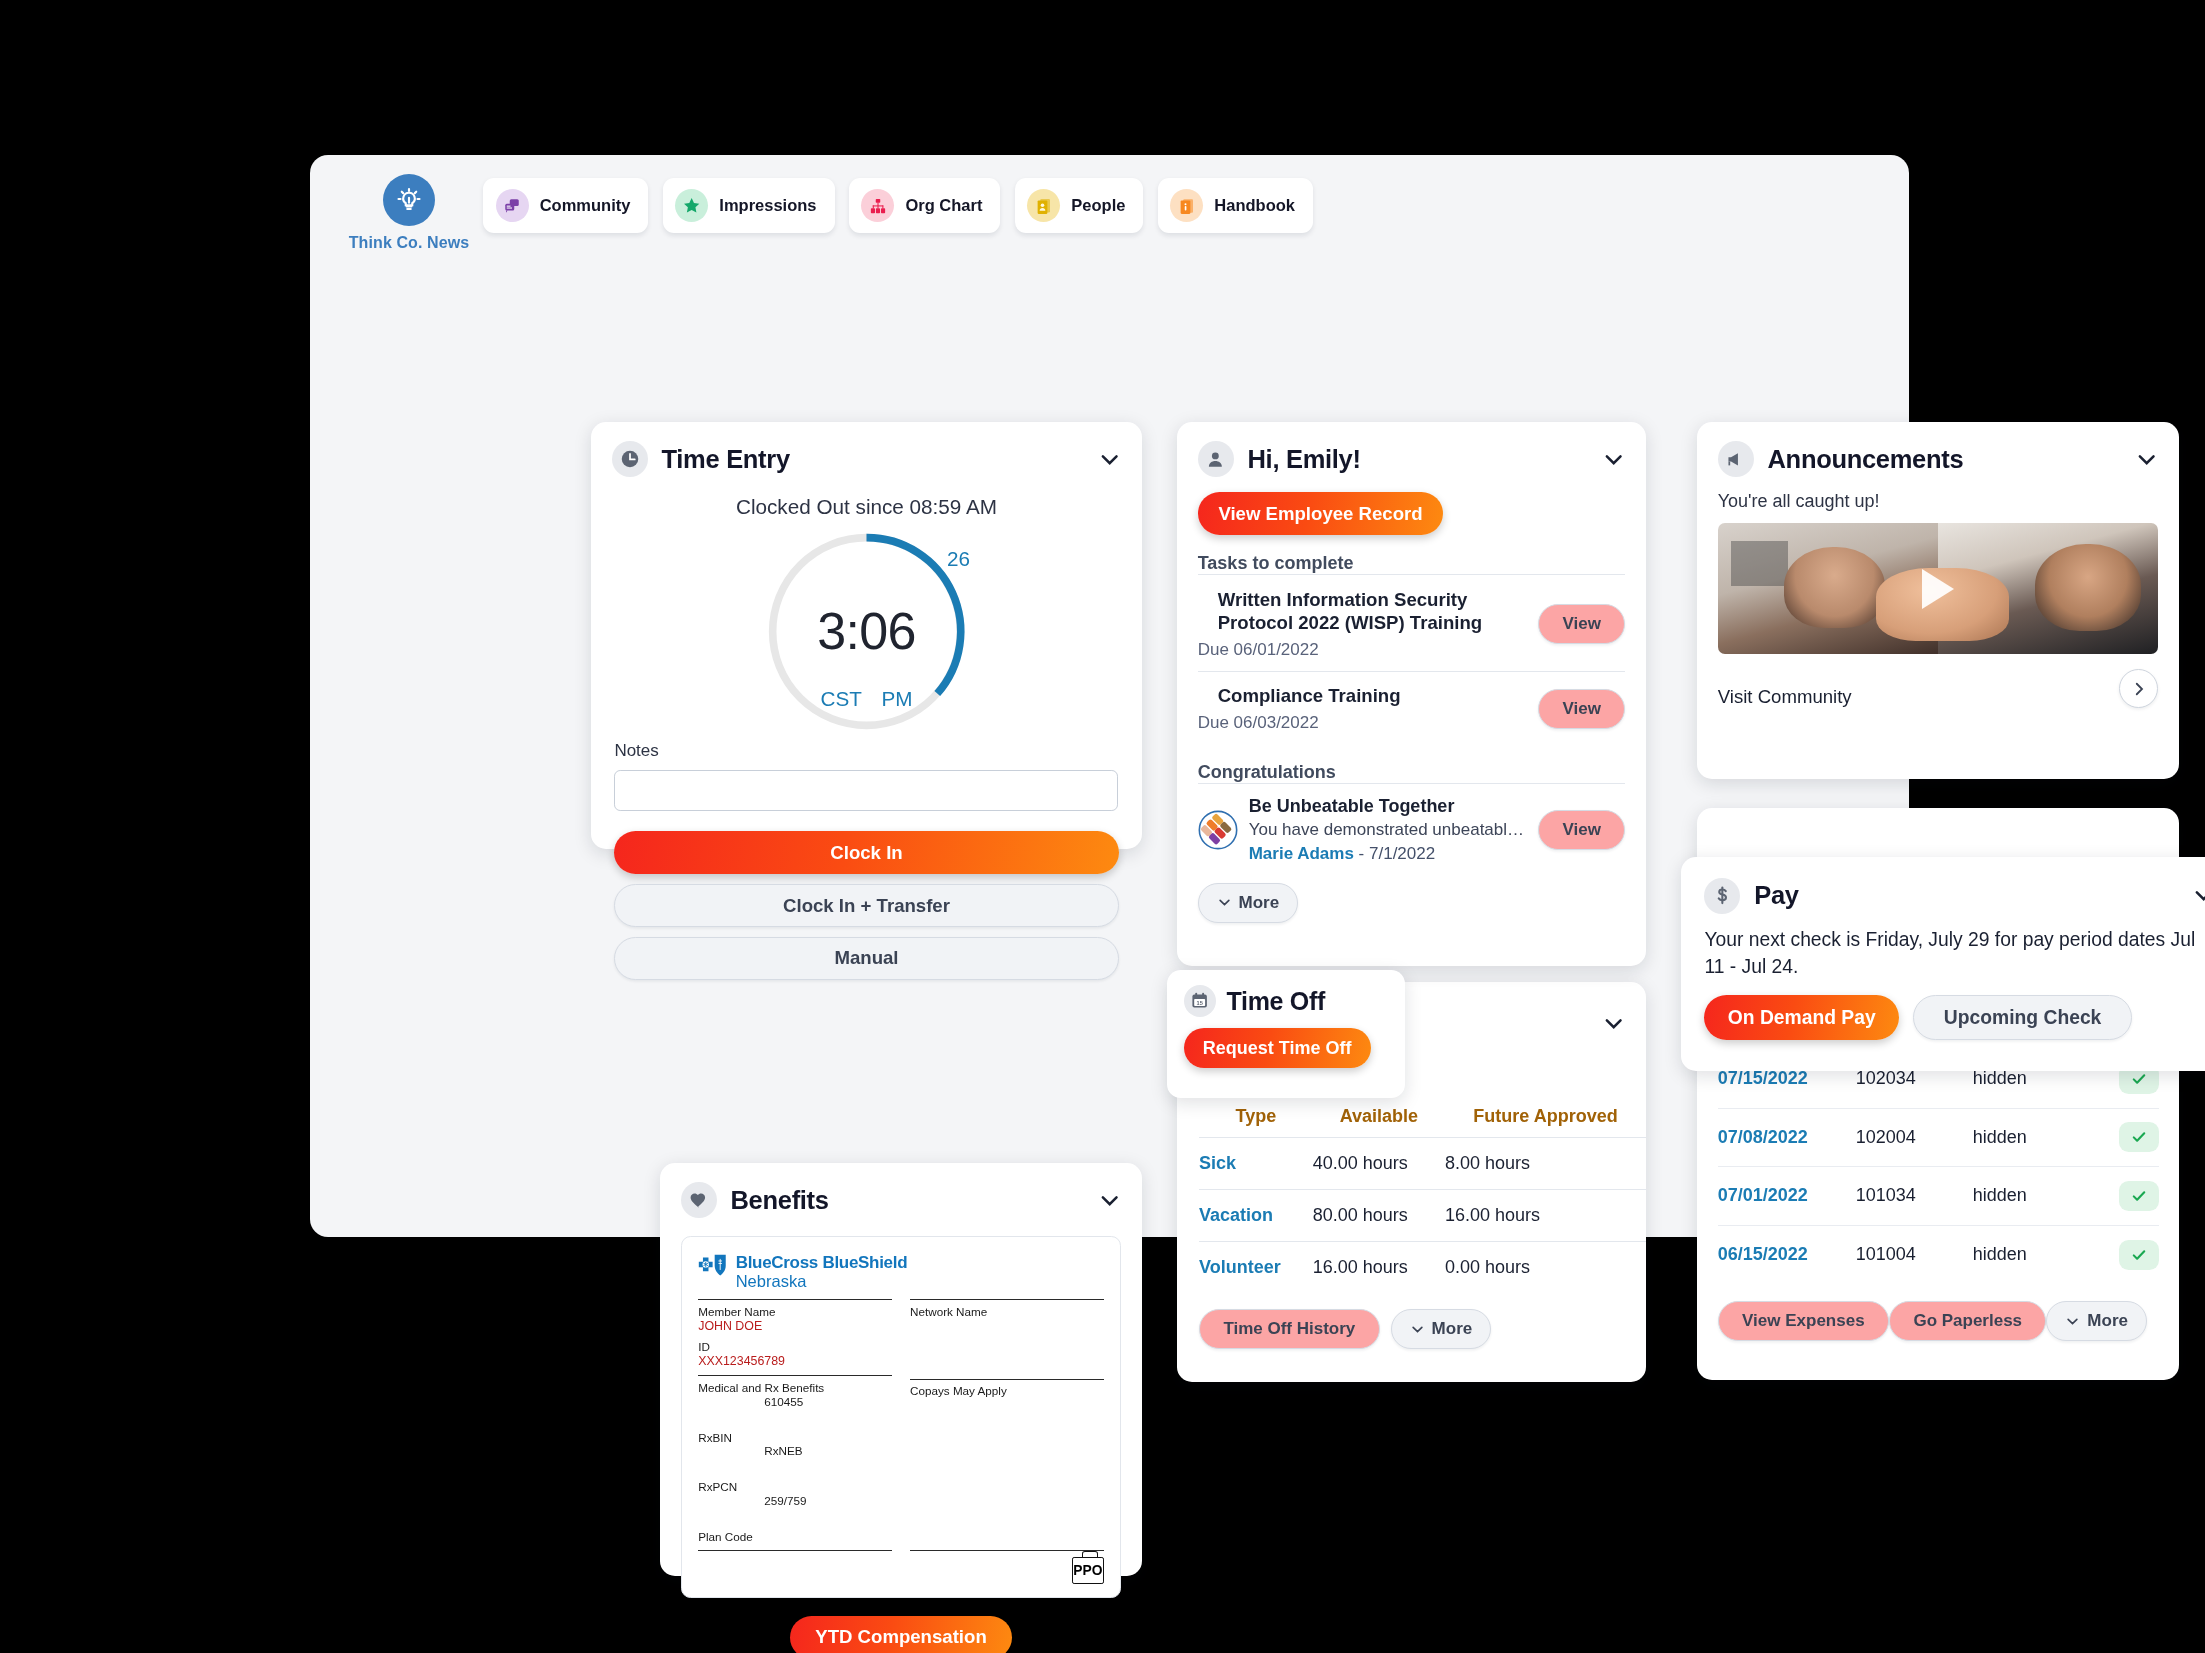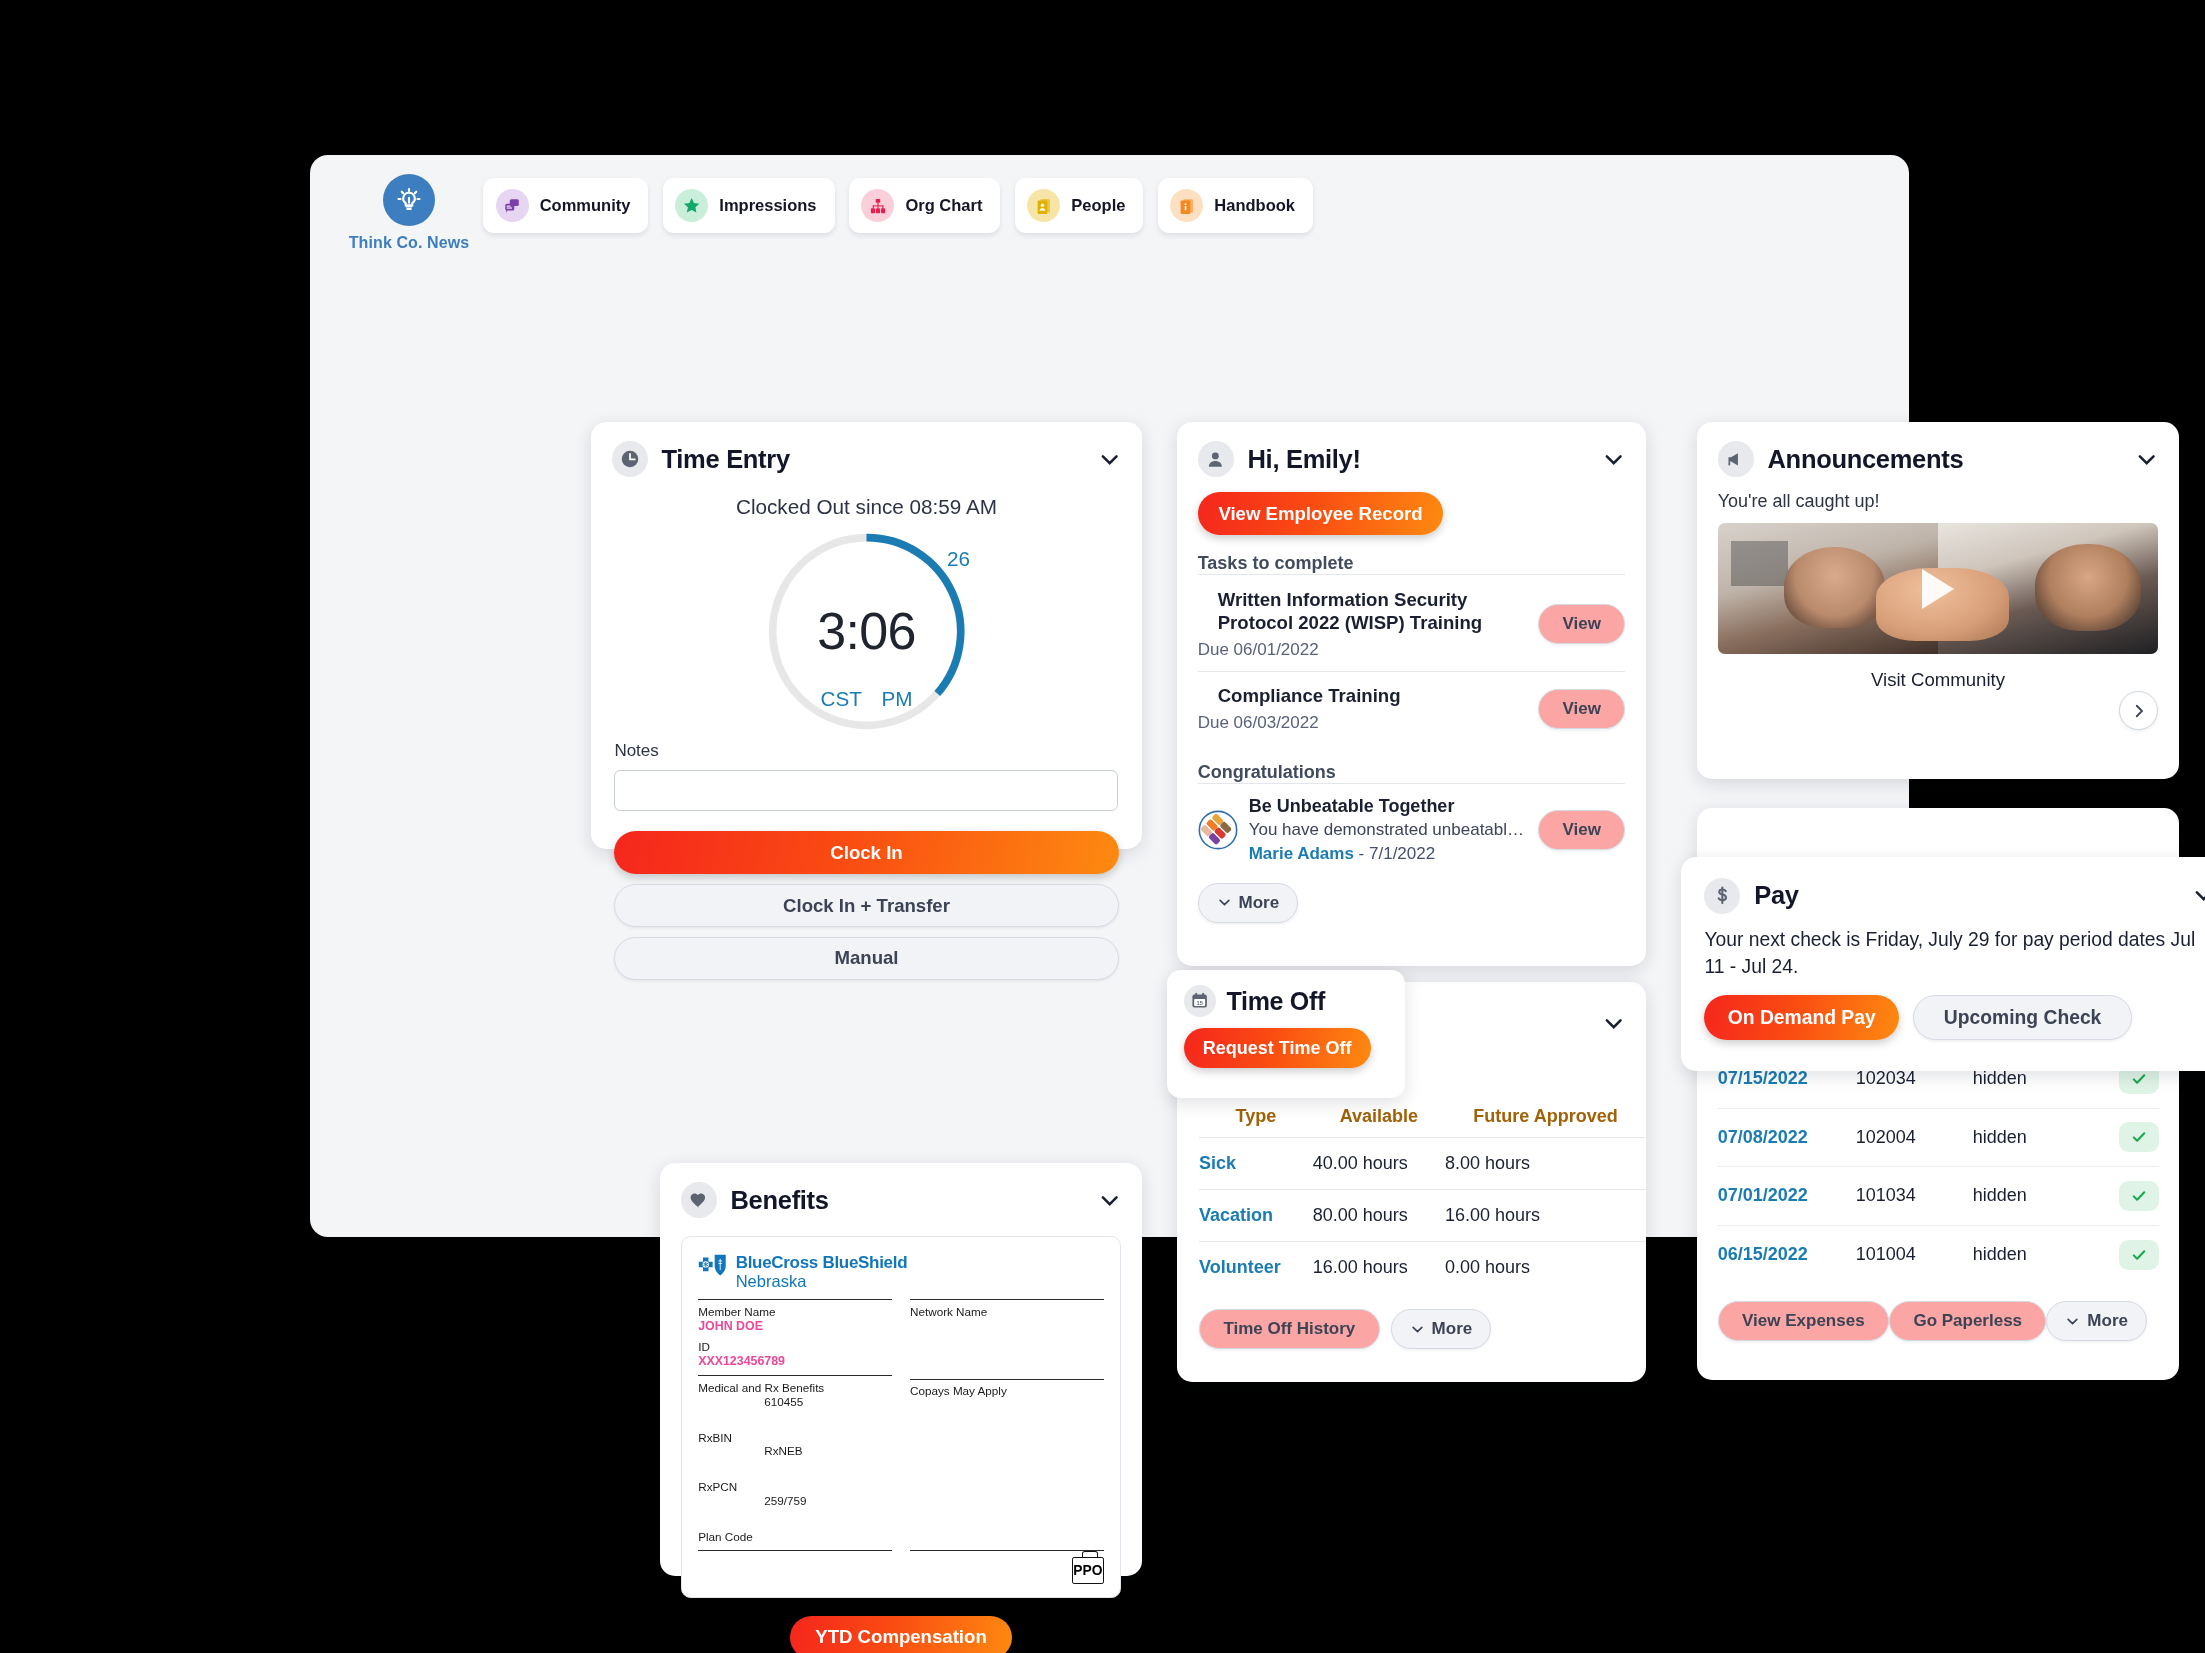--- a/index.html
+++ b/index.html
@@ -116,21 +116,21 @@
     padding: 15px 16.5px 12.4px; background:#fff;
   }
   .bc-logo { display:flex; align-items:flex-start; gap: 5.5px; }
   .bc-brand-text { line-height: 1; padding-top: 1.4px; }
   .bc-brand-1 { font-size: 17px; font-weight:700; color:#1276bd; letter-spacing:-0.3px; white-space:nowrap;}
   .bc-brand-2 { font-size: 16.5px; color:#1276bd; margin-top:2.1px; }
   .bc-grid { display:flex; gap: 18px; margin-top: 9.6px; }
   .bc-col { flex:1; }
   .bc-sec { border-top: 1.4px solid #2a2a2a; padding-top: 4.8px; }
   .bc-lab { font-size: 11.7px; color:#1a1a1a; }
-  .bc-val { font-size: 12.4px; font-weight:700; color:#ec4899; margin-top: 1.4px; }
+  .bc-val { font-size: 12.4px; font-weight:400; color:#b91c1c; margin-top: 1.4px; }
   .bc-kv { display:flex; font-size: 11.7px; color:#1a1a1a; margin-top:0.7px; }
   .bc-kv b { display:inline-block; width: 66px; font-weight:400;margin-top:36px;}
   .bc-kv i { font-style: normal; font-weight:400; }
   .bc-blank { height: 54px; }
   .bc-foot { display:flex; gap:18px; margin-top: 6.9px; }
   .bc-foot > div { flex:1; border-top:1.4px solid #2a2a2a; height: 6.9px;}
   .ppo {
     width: 32px; height: 27.6px; border:1.4px solid #111; border-radius:2.1px;
     display:flex; align-items:center; justify-content:center;
     font-size: 13.8px; font-weight:700; margin-left:auto; position:relative;
@@ -192,21 +192,21 @@
   .ann-r { background: linear-gradient(165deg,#e8e4df 0%, #cfc5bb 30%, #6a5a53 58%, #1f2023 100%); }
   .ann-l::before{content:"";position:absolute;left:6%;top:14%;width:26%;height:34%;background:#4a4a4a;opacity:.45;}
   .ann-l::after{content:"";position:absolute;left:30%;top:18%;width:46%;height:62%;border-radius:48% 48% 40% 40%;background:radial-gradient(ellipse at 50% 35%, #d9ab8c 0%, #b98a6c 55%, #3c2a23 100%);}
   .ann-r::after{content:"";position:absolute;left:44%;top:16%;width:48%;height:66%;border-radius:48% 48% 42% 42%;background:radial-gradient(ellipse at 50% 38%, #d8a684 0%, #b07f5e 52%, #2a2220 100%);}
   .ann-hand{position:absolute;left:36%;top:34%;width:30%;height:56%;border-radius:40% 40% 30% 30%;background:radial-gradient(ellipse at 40% 30%, #f0c09c 0%, #d79f79 60%, #a97452 100%);z-index:3;}
   .play-tri{
     position:absolute; left:50%; top:50%; transform:translate(-50%,-50%); z-index:5;
     width:0;height:0;border-left: 32px solid rgba(255,255,255,.93);
     border-top: 20.7px solid transparent; border-bottom: 20.7px solid transparent;
   }
-  .ann-foot { display:flex; align-items:center; padding: 0 20.7px; margin-top: 15px; flex-direction: column; }
+  .ann-foot { display:flex; align-items:flex-end; padding: 0 20.7px; margin-top: 15px; }
   .ann-link { font-size: 18.6px; color:#1a2031; }
   .arrow-btn {
     margin-left:auto; width: 39px; height:39px; border-radius:50%;
     border:0.7px solid #cfd5de; background:#fff; cursor:pointer;
     display:flex;align-items:center;justify-content:center;
     box-shadow:0 1.4px 3.4px rgba(16,24,40,.08);
   }
 
   
   #pay-base { left: 1387px; top: 653px; width: 482px; height: 572px; z-index: 18; overflow:hidden;}

